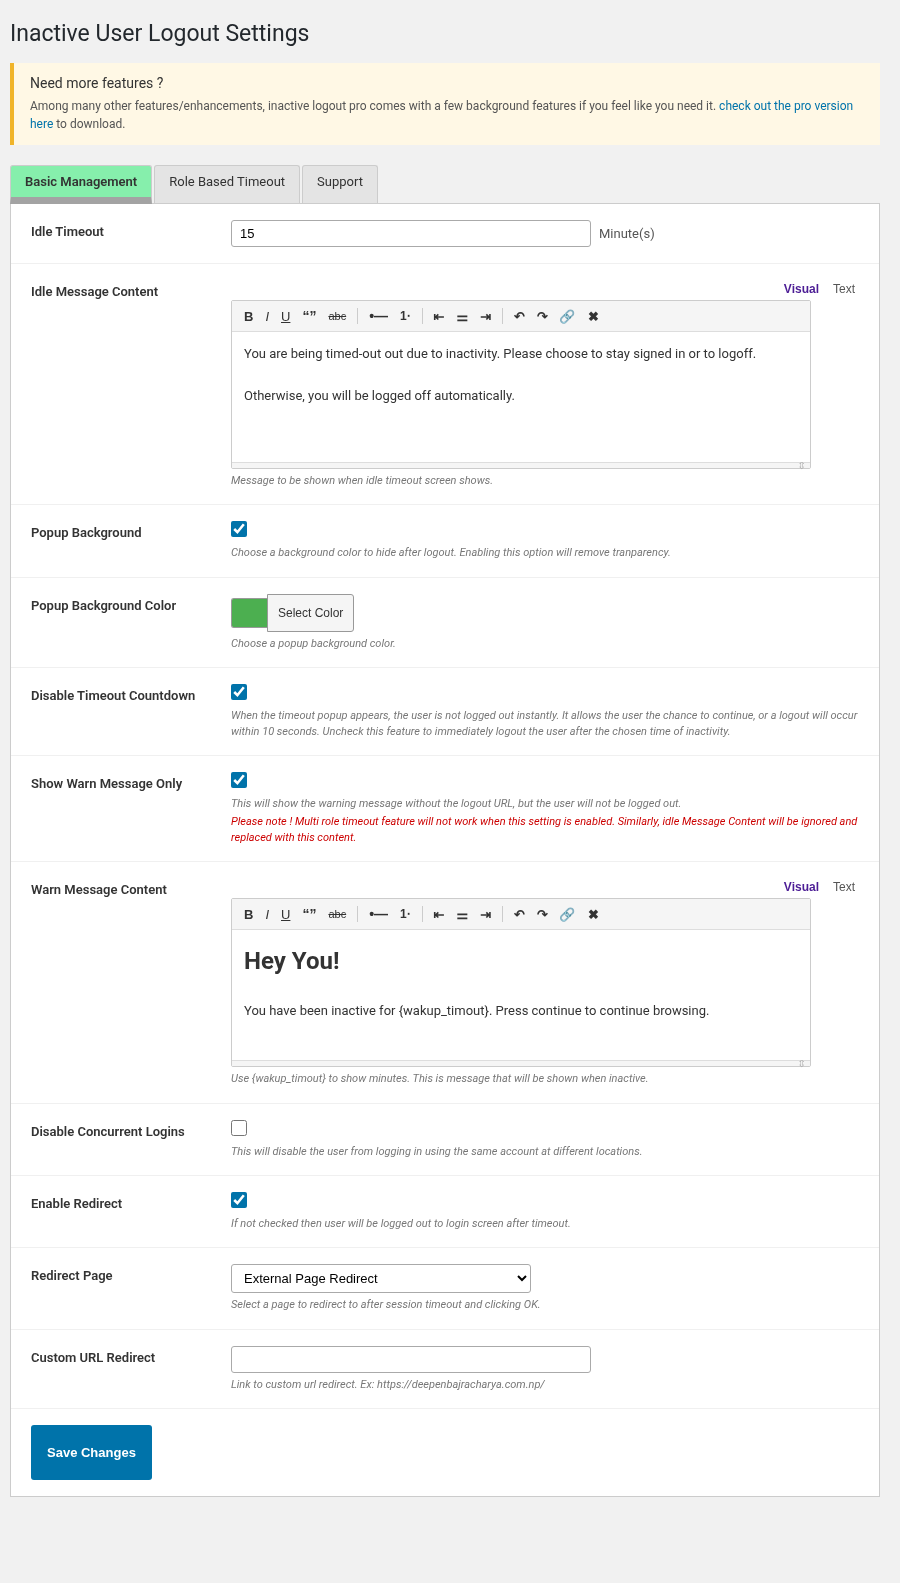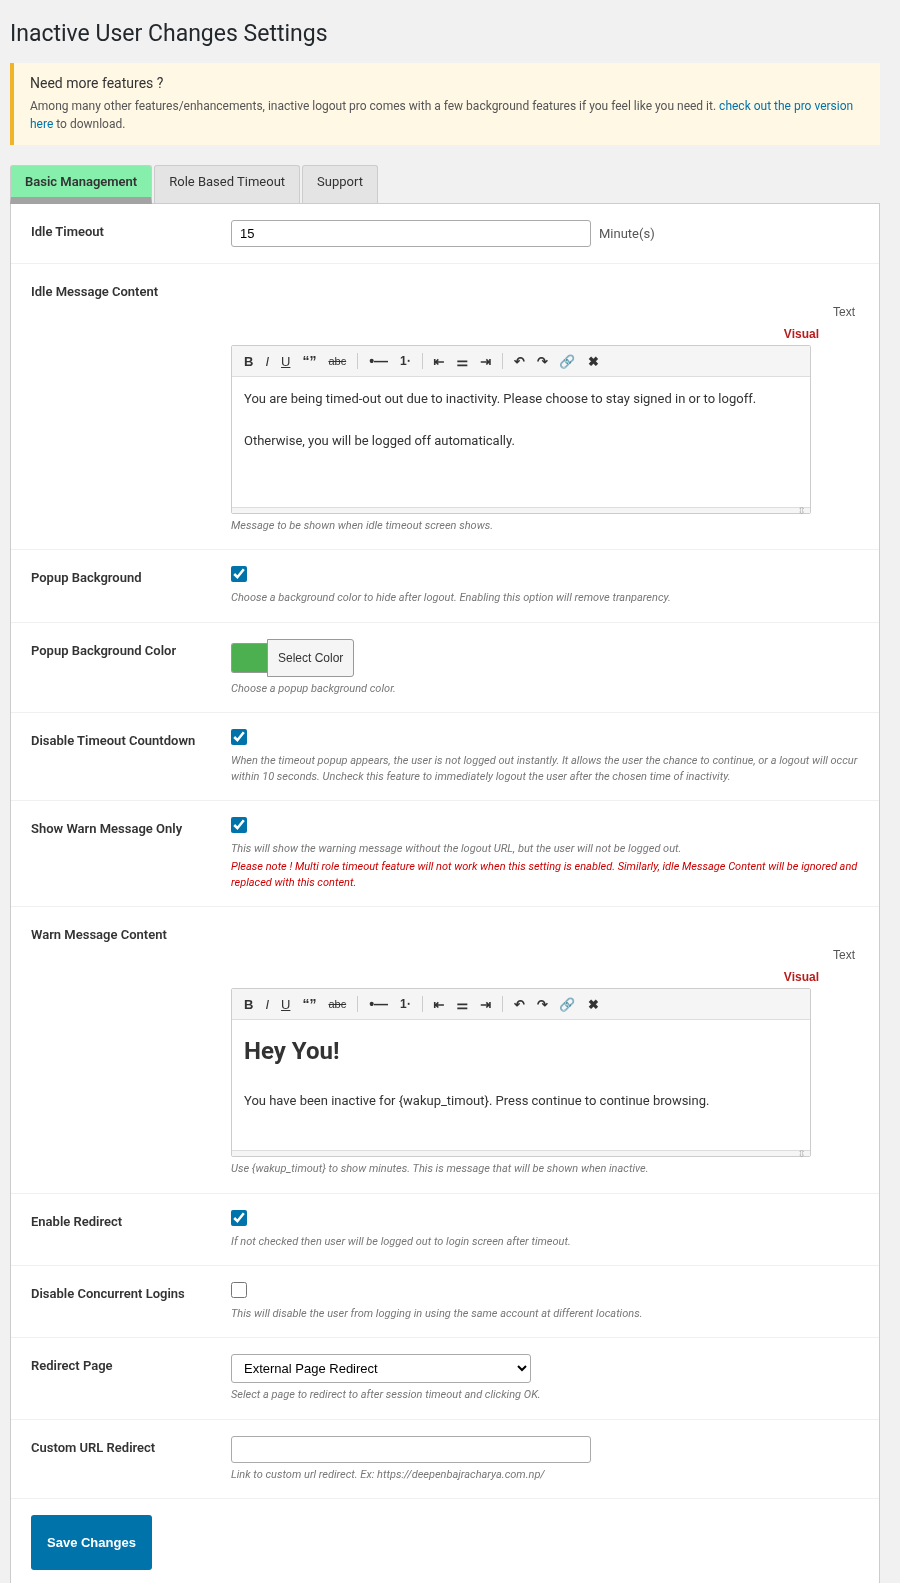--- a/index.html
+++ b/index.html
@@ -130,22 +130,21 @@
     .editor-tab-btn {
       font-size: 12px;
       background: none;
       border: none;
       cursor: pointer;
       color: #555;
       padding: 2px 4px;
     }
     .editor-tab-btn.active {
       font-weight: 700;
-      color: #b91c1c;
-      margin-top: 45px;
+      color: #4c1d95;
     }
     .editor-toolbar {
       background: #f5f5f5;
       border-bottom: 1px solid #ddd;
       padding: 5px 8px;
       display: flex;
       align-items: center;
       gap: 4px;
       flex-wrap: wrap;
     }
@@ -265,21 +264,21 @@
     .warn-editor-tabs-row {
       display: flex;
       justify-content: flex-end;
       margin-bottom: 2px;
     }
   </style>
 </head>
 <body>
 
 <div class="page-wrap">
-  <h1 class="page-title">Inactive User Changes Settings</h1>
+  <h1 class="page-title">Inactive User Logout Settings</h1>
 
   <div class="notice-box">
     <h3>Need more features ?</h3>
     <p>
       <span>Among many other features/enhancements, inactive logout pro comes with a few background features if you feel like you need it.</span>
       <a href="#">check out the pro version here</a>
       <span> to download.</span>
     </p>
   </div>
 
@@ -413,35 +412,35 @@
             <br>
             <p>You have been inactive for {wakup_timout}. Press continue to continue browsing.</p>
           </div>
           <div class="editor-resize">⇳</div>
         </div>
         <div class="hint-text">Use {wakup_timout} to show minutes. This is message that will be shown when inactive.</div>
       </div>
     </div>
 
     <div class="setting-row">
+      <div class="setting-label">Disable Concurrent Logins</div>
+      <div class="setting-control">
+        <div class="checkbox-wrap">
+          <input type="checkbox" style="">
+          <div class="hint-text">This will disable the user from logging in using the same account at different locations.</div>
+        </div>
+      </div>
+    </div>
+
+    <div class="setting-row">
       <div class="setting-label">Enable Redirect</div>
       <div class="setting-control">
         <div class="checkbox-wrap">
           <input type="checkbox" checked="" style="">
           <div class="hint-text">If not checked then user will be logged out to login screen after timeout.</div>
-        </div>
-      </div>
-    </div>
-
-    <div class="setting-row">
-      <div class="setting-label">Disable Concurrent Logins</div>
-      <div class="setting-control">
-        <div class="checkbox-wrap">
-          <input type="checkbox" style="">
-          <div class="hint-text">This will disable the user from logging in using the same account at different locations.</div>
         </div>
       </div>
     </div>
 
     <div class="setting-row">
       <div class="setting-label">Redirect Page</div>
       <div class="setting-control">
         <select>
           <option selected="">External Page Redirect</option>
           <option>Login Page</option>

